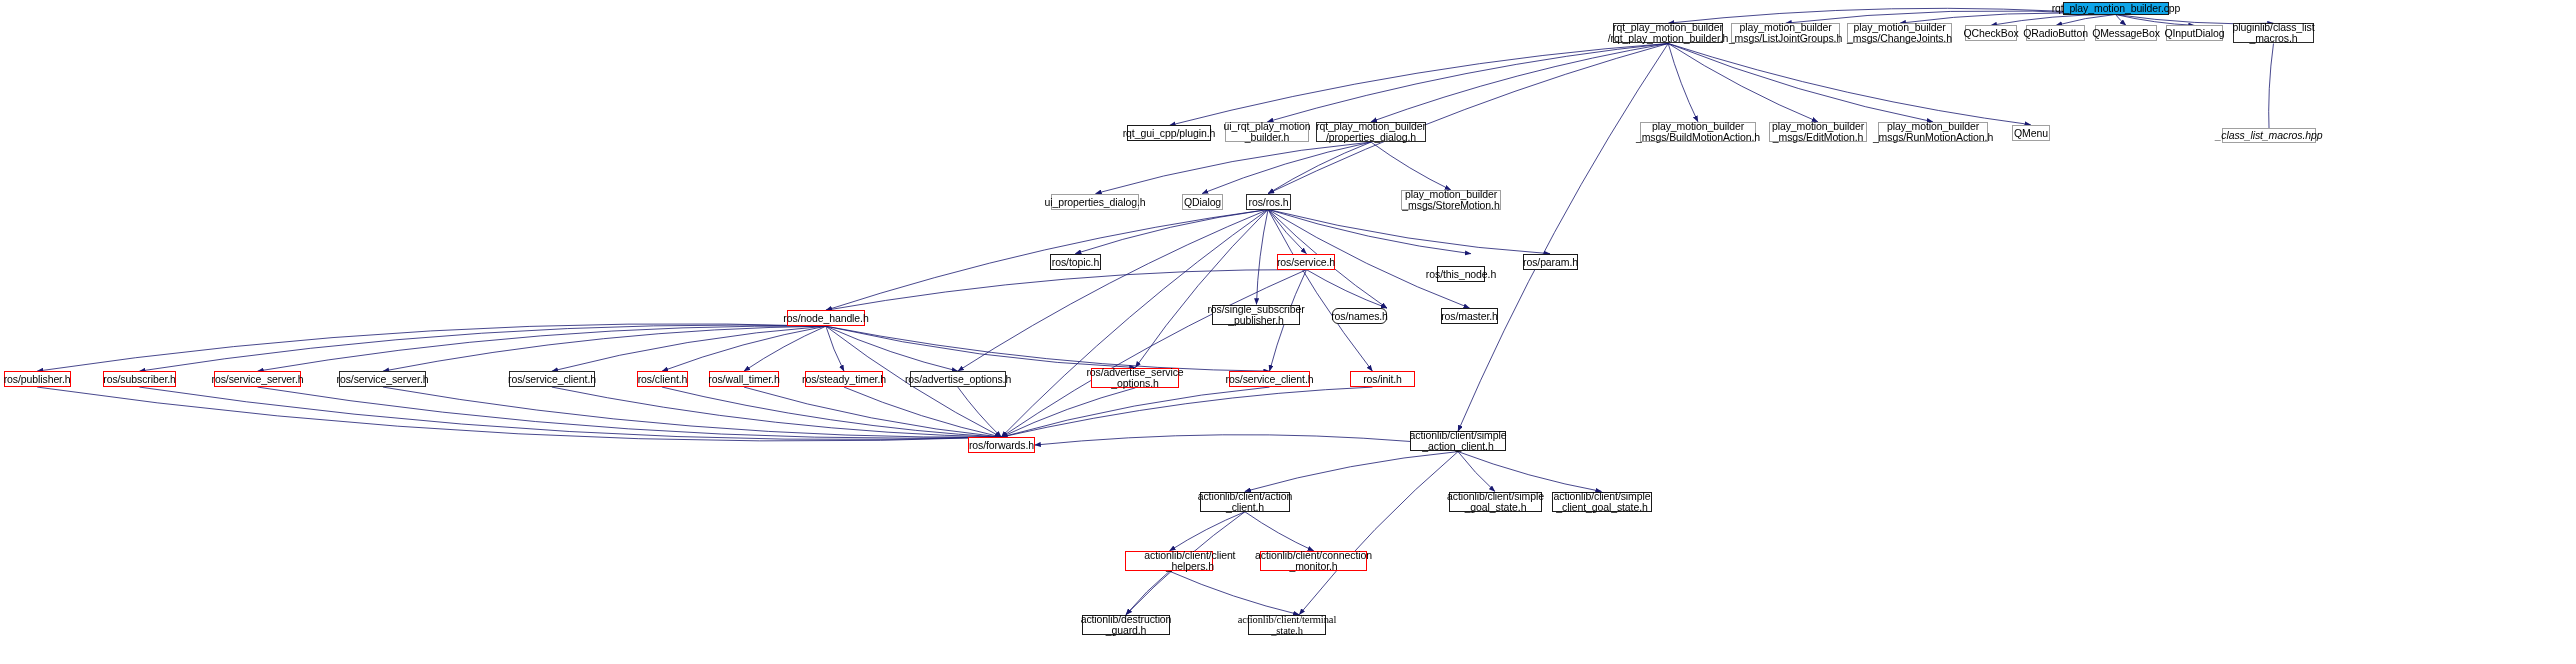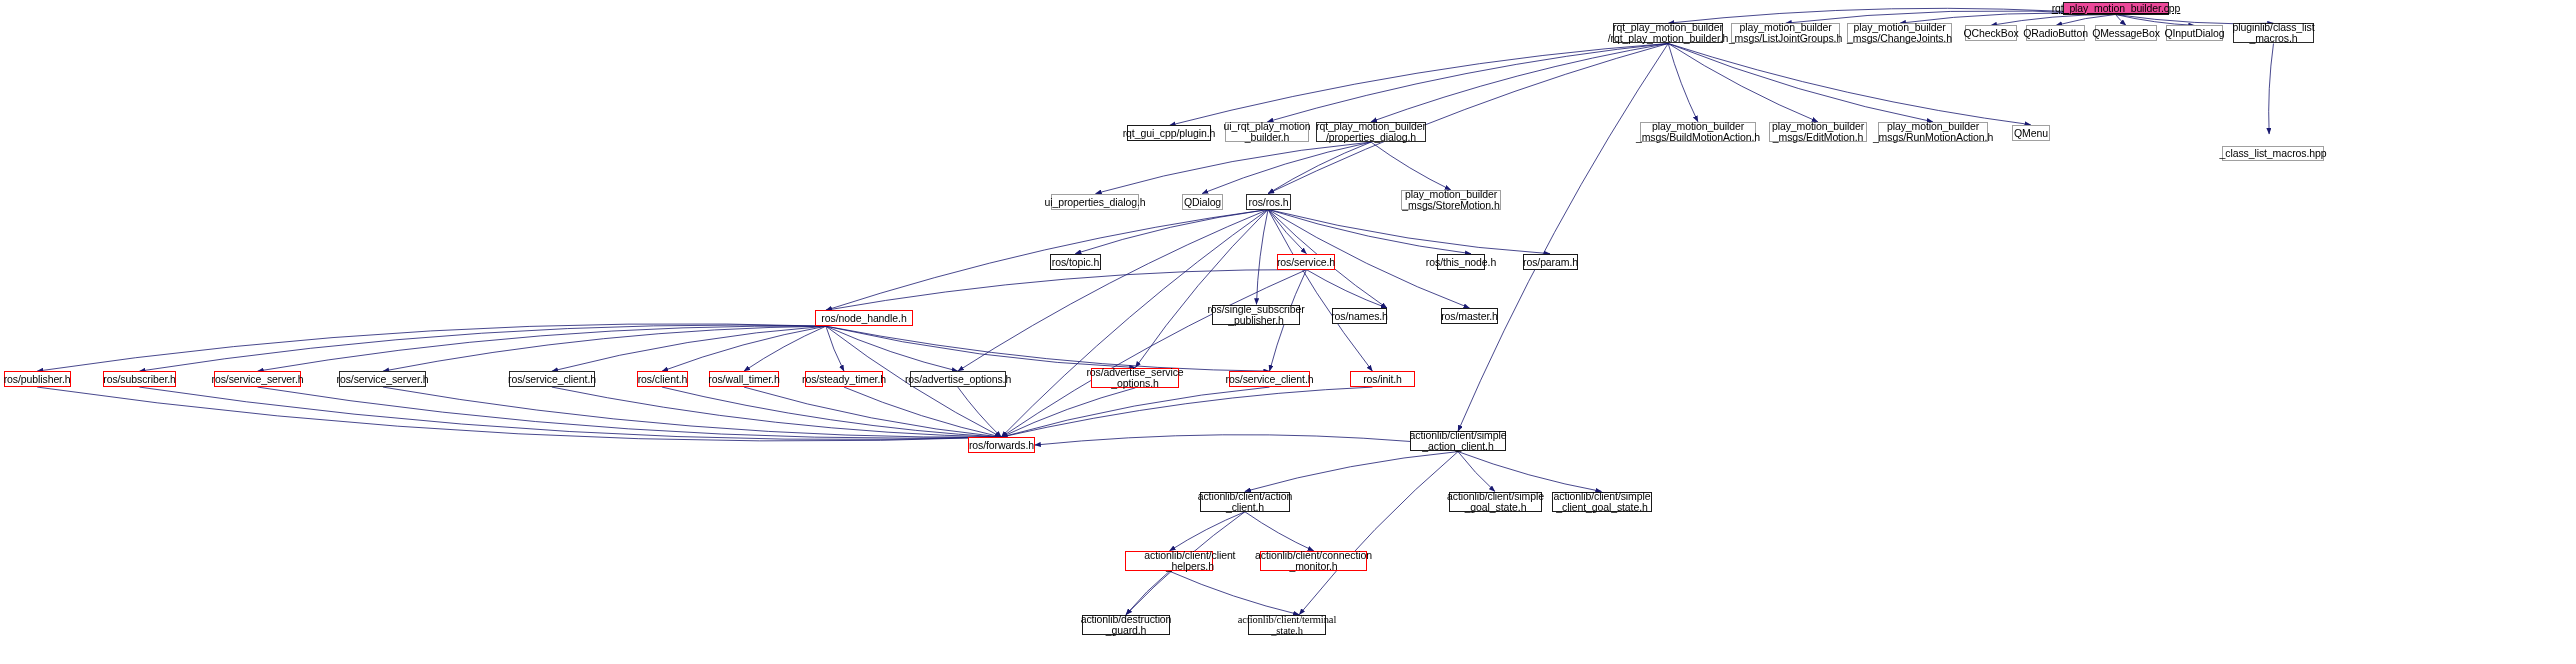--- a/index.html
+++ b/index.html
@@ -6,21 +6,21 @@
   #canvas{position:relative;width:2576px;height:664px;background:#ffffff;
           font-family:"Liberation Sans",sans-serif;overflow:hidden;}
   #edges{position:absolute;left:0;top:0;width:2576px;height:664px;pointer-events:none;}
   .node{position:absolute;box-sizing:border-box;display:flex;align-items:center;
         justify-content:center;text-align:center;background:#ffffff;
         font-size:10.5px;line-height:11px;color:#000000;letter-spacing:-0.1px;
         white-space:pre-line;padding:0 2.2px;}
   .b-gray{border:0.7px solid #a0a0a0;}
   .b-black{border:0.7px solid #1a1a1a;}
   .b-red{border:1.2px solid #ff0000;}
-  .b-root{border:1.2px solid #1a1a1a;background:#ec4899;text-decoration:underline;}
+  .b-root{border:1.2px solid #1a1a1a;background:#0ea5e9;}
   .b-thick{border:1.3px solid #2b2b2b;}
 </style>
 </head>
 <body>
 
 <div id="canvas">
   <svg id="edges" viewBox="0 0 3553 916" width="2576" height="664">
       <defs>
         <marker id="ah" markerWidth="9" markerHeight="7" refX="8.5" refY="3.5" orient="auto" markerUnits="userSpaceOnUse">
           <path d="M0,0 L9,3.5 L0,7 z" fill="#191970"></path>
@@ -106,47 +106,47 @@
       <div class="node b-gray" style="left: 1731px; top: 23px; width: 109px; height: 20px;">play_motion_builder
 _msgs/ListJointGroups.h</div>
       <div class="node b-gray" style="left: 1847px; top: 23px; width: 105px; height: 20px;">play_motion_builder
 _msgs/ChangeJoints.h</div>
       <div class="node b-gray" style="left: 1965px; top: 25px; width: 52px; height: 16px;">QCheckBox</div>
       <div class="node b-gray" style="left: 2026px; top: 25px; width: 59px; height: 16px;">QRadioButton</div>
       <div class="node b-gray" style="left: 2095px; top: 25px; width: 62px; height: 16px;">QMessageBox</div>
       <div class="node b-gray" style="left: 2166px; top: 25px; width: 57px; height: 16px;">QInputDialog</div>
       <div class="node b-thick" style="left: 2233px; top: 23px; width: 81px; height: 20px;">pluginlib/class_list
 _macros.h</div>
-      <div class="node b-gray" style="left: 2222px; top: 146px; width: 102px; height: 14.5px;">_class_list_macros.hpp</div>
+      <div class="node b-gray" style="left: 2222px; top: 128px; width: 94px; height: 14.5px; font-style: italic;">_class_list_macros.hpp</div>
       <div class="node b-black" style="left: 1127px; top: 125px; width: 84px; height: 16px;">rqt_gui_cpp/plugin.h</div>
       <div class="node b-gray" style="left: 1225px; top: 122px; width: 84px; height: 20px;">ui_rqt_play_motion
 _builder.h</div>
       <div class="node b-thick" style="left: 1316px; top: 122px; width: 110px; height: 20px;">rqt_play_motion_builder
 /properties_dialog.h</div>
       <div class="node b-gray" style="left: 1640px; top: 122px; width: 116px; height: 20px;">play_motion_builder
 _msgs/BuildMotionAction.h</div>
       <div class="node b-gray" style="left: 1769px; top: 122px; width: 98px; height: 20px;">play_motion_builder
 _msgs/EditMotion.h</div>
       <div class="node b-gray" style="left: 1878px; top: 122px; width: 110px; height: 20px;">play_motion_builder
 _msgs/RunMotionAction.h</div>
       <div class="node b-gray" style="left: 2012px; top: 125px; width: 38px; height: 16px;">QMenu</div>
       <div class="node b-gray" style="left: 1051px; top: 194px; width: 88px; height: 16px;">ui_properties_dialog.h</div>
       <div class="node b-gray" style="left: 1182px; top: 194px; width: 41px; height: 16px;">QDialog</div>
       <div class="node b-thick" style="left: 1246px; top: 194px; width: 45px; height: 16px;">ros/ros.h</div>
       <div class="node b-gray" style="left: 1401px; top: 190px; width: 100px; height: 20px;">play_motion_builder
 _msgs/StoreMotion.h</div>
       <div class="node b-black" style="left: 1050px; top: 254px; width: 51px; height: 16px;">ros/topic.h</div>
       <div class="node b-red" style="left: 1277px; top: 254px; width: 58px; height: 16px;">ros/service.h</div>
-      <div class="node b-black" style="left: 1437px; top: 254px; width: 48px; height: 16px;">ros/this_node.h</div>
+      <div class="node b-black" style="left: 1437px; top: 266px; width: 48px; height: 16px;">ros/this_node.h</div>
       <div class="node b-black" style="left: 1523px; top: 254px; width: 55px; height: 16px;">ros/param.h</div>
       <div class="node b-black" style="left: 1212px; top: 305px; width: 88px; height: 20px;">ros/single_subscriber
 _publisher.h</div>
-      <div class="node b-black" style="left: 1332px; top: 308px; width: 55px; height: 16px;">ros/names.h</div>
+      <div class="node b-black" style="left: 1332px; top: 308px; width: 55px; height: 16px; border-radius: 6px;">ros/names.h</div>
       <div class="node b-black" style="left: 1441px; top: 308px; width: 57px; height: 16px;">ros/master.h</div>
-      <div class="node b-red" style="left: 787px; top: 310px; width: 98px; height: 16px; margin-left: 28px;">ros/node_handle.h</div>
+      <div class="node b-red" style="left: 787px; top: 310px; width: 78px; height: 16px;">ros/node_handle.h</div>
       <div class="node b-red" style="left: 3.6px; top: 371px; width: 67px; height: 16px;">ros/publisher.h</div>
       <div class="node b-red" style="left: 103px; top: 371px; width: 73px; height: 16px;">ros/subscriber.h</div>
       <div class="node b-red" style="left: 214px; top: 371px; width: 87px; height: 16px;">ros/service_server.h</div>
       <div class="node b-thick" style="left: 339px; top: 371px; width: 87px; height: 16px;">ros/service_server.h</div>
       <div class="node b-thick" style="left: 509px; top: 371px; width: 86px; height: 16px;">ros/service_client.h</div>
       <div class="node b-red" style="left: 637px; top: 371px; width: 51px; height: 16px;">ros/client.h</div>
       <div class="node b-red" style="left: 709px; top: 371px; width: 70px; height: 16px;">ros/wall_timer.h</div>
       <div class="node b-red" style="left: 805px; top: 371px; width: 78px; height: 16px;">ros/steady_timer.h</div>
       <div class="node b-thick" style="left: 910px; top: 371px; width: 96px; height: 16px;">ros/advertise_options.h</div>
       <div class="node b-red" style="left: 1091px; top: 368px; width: 88px; height: 20px;">ros/advertise_service

